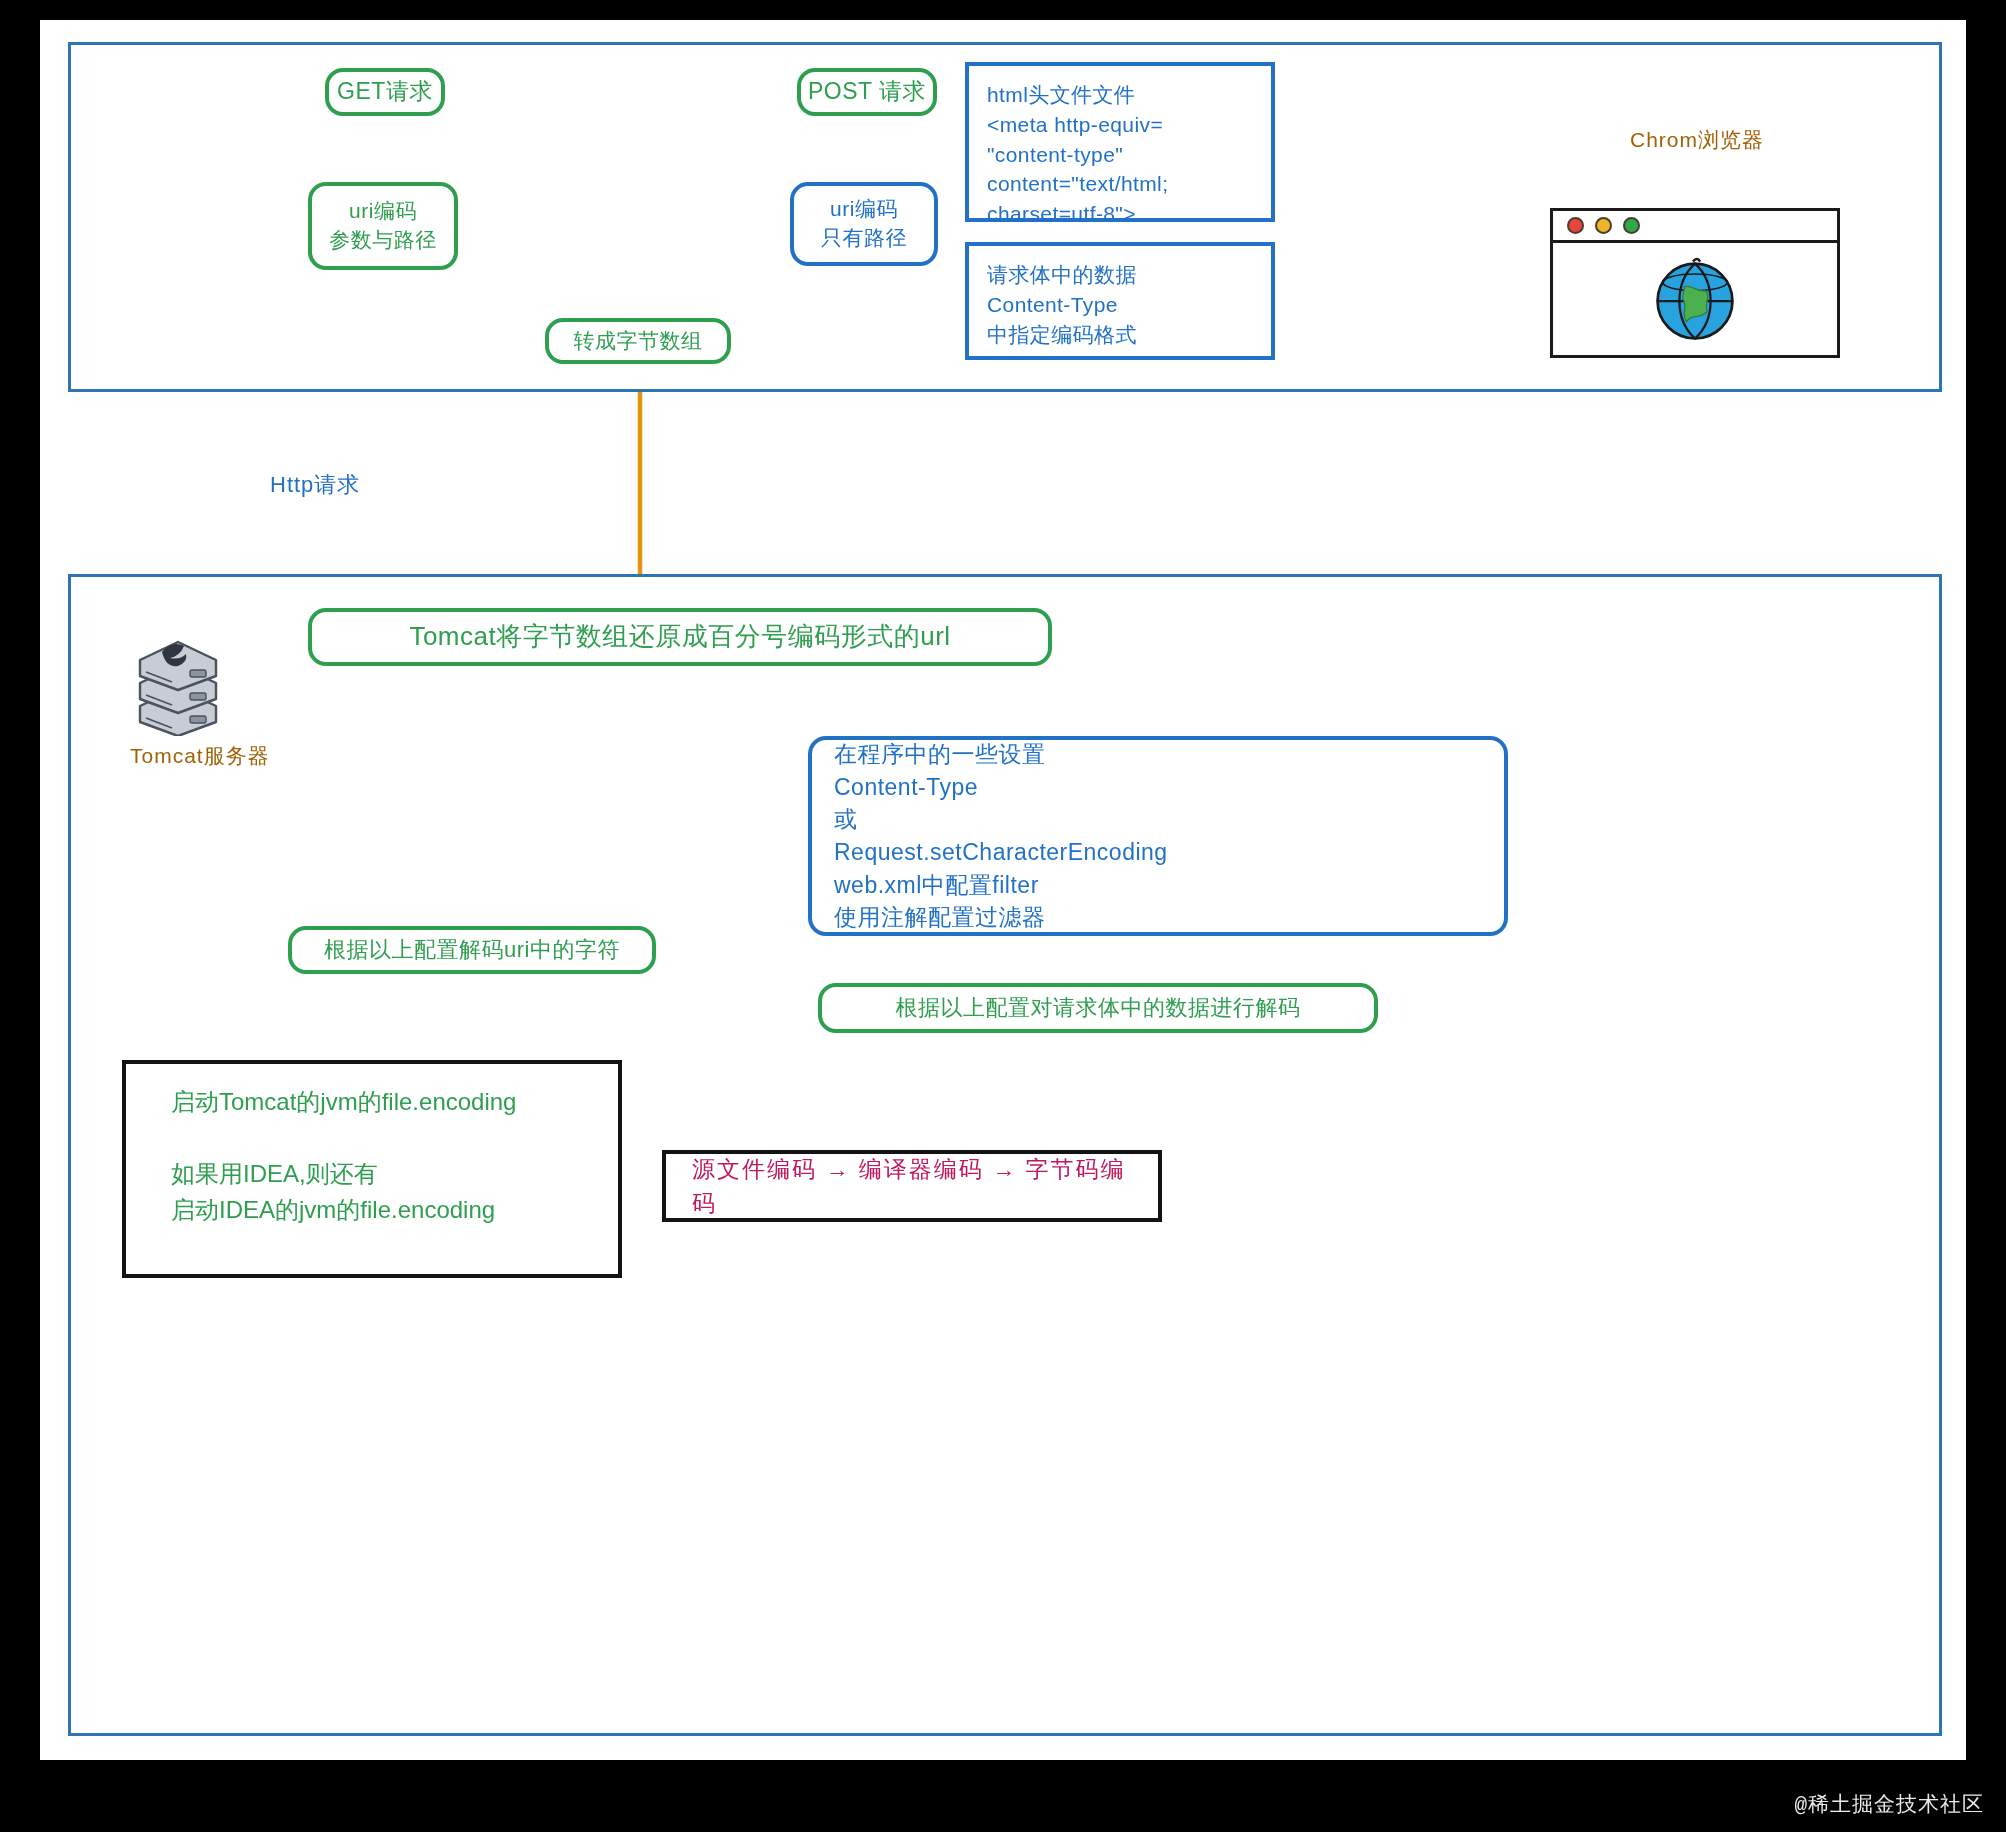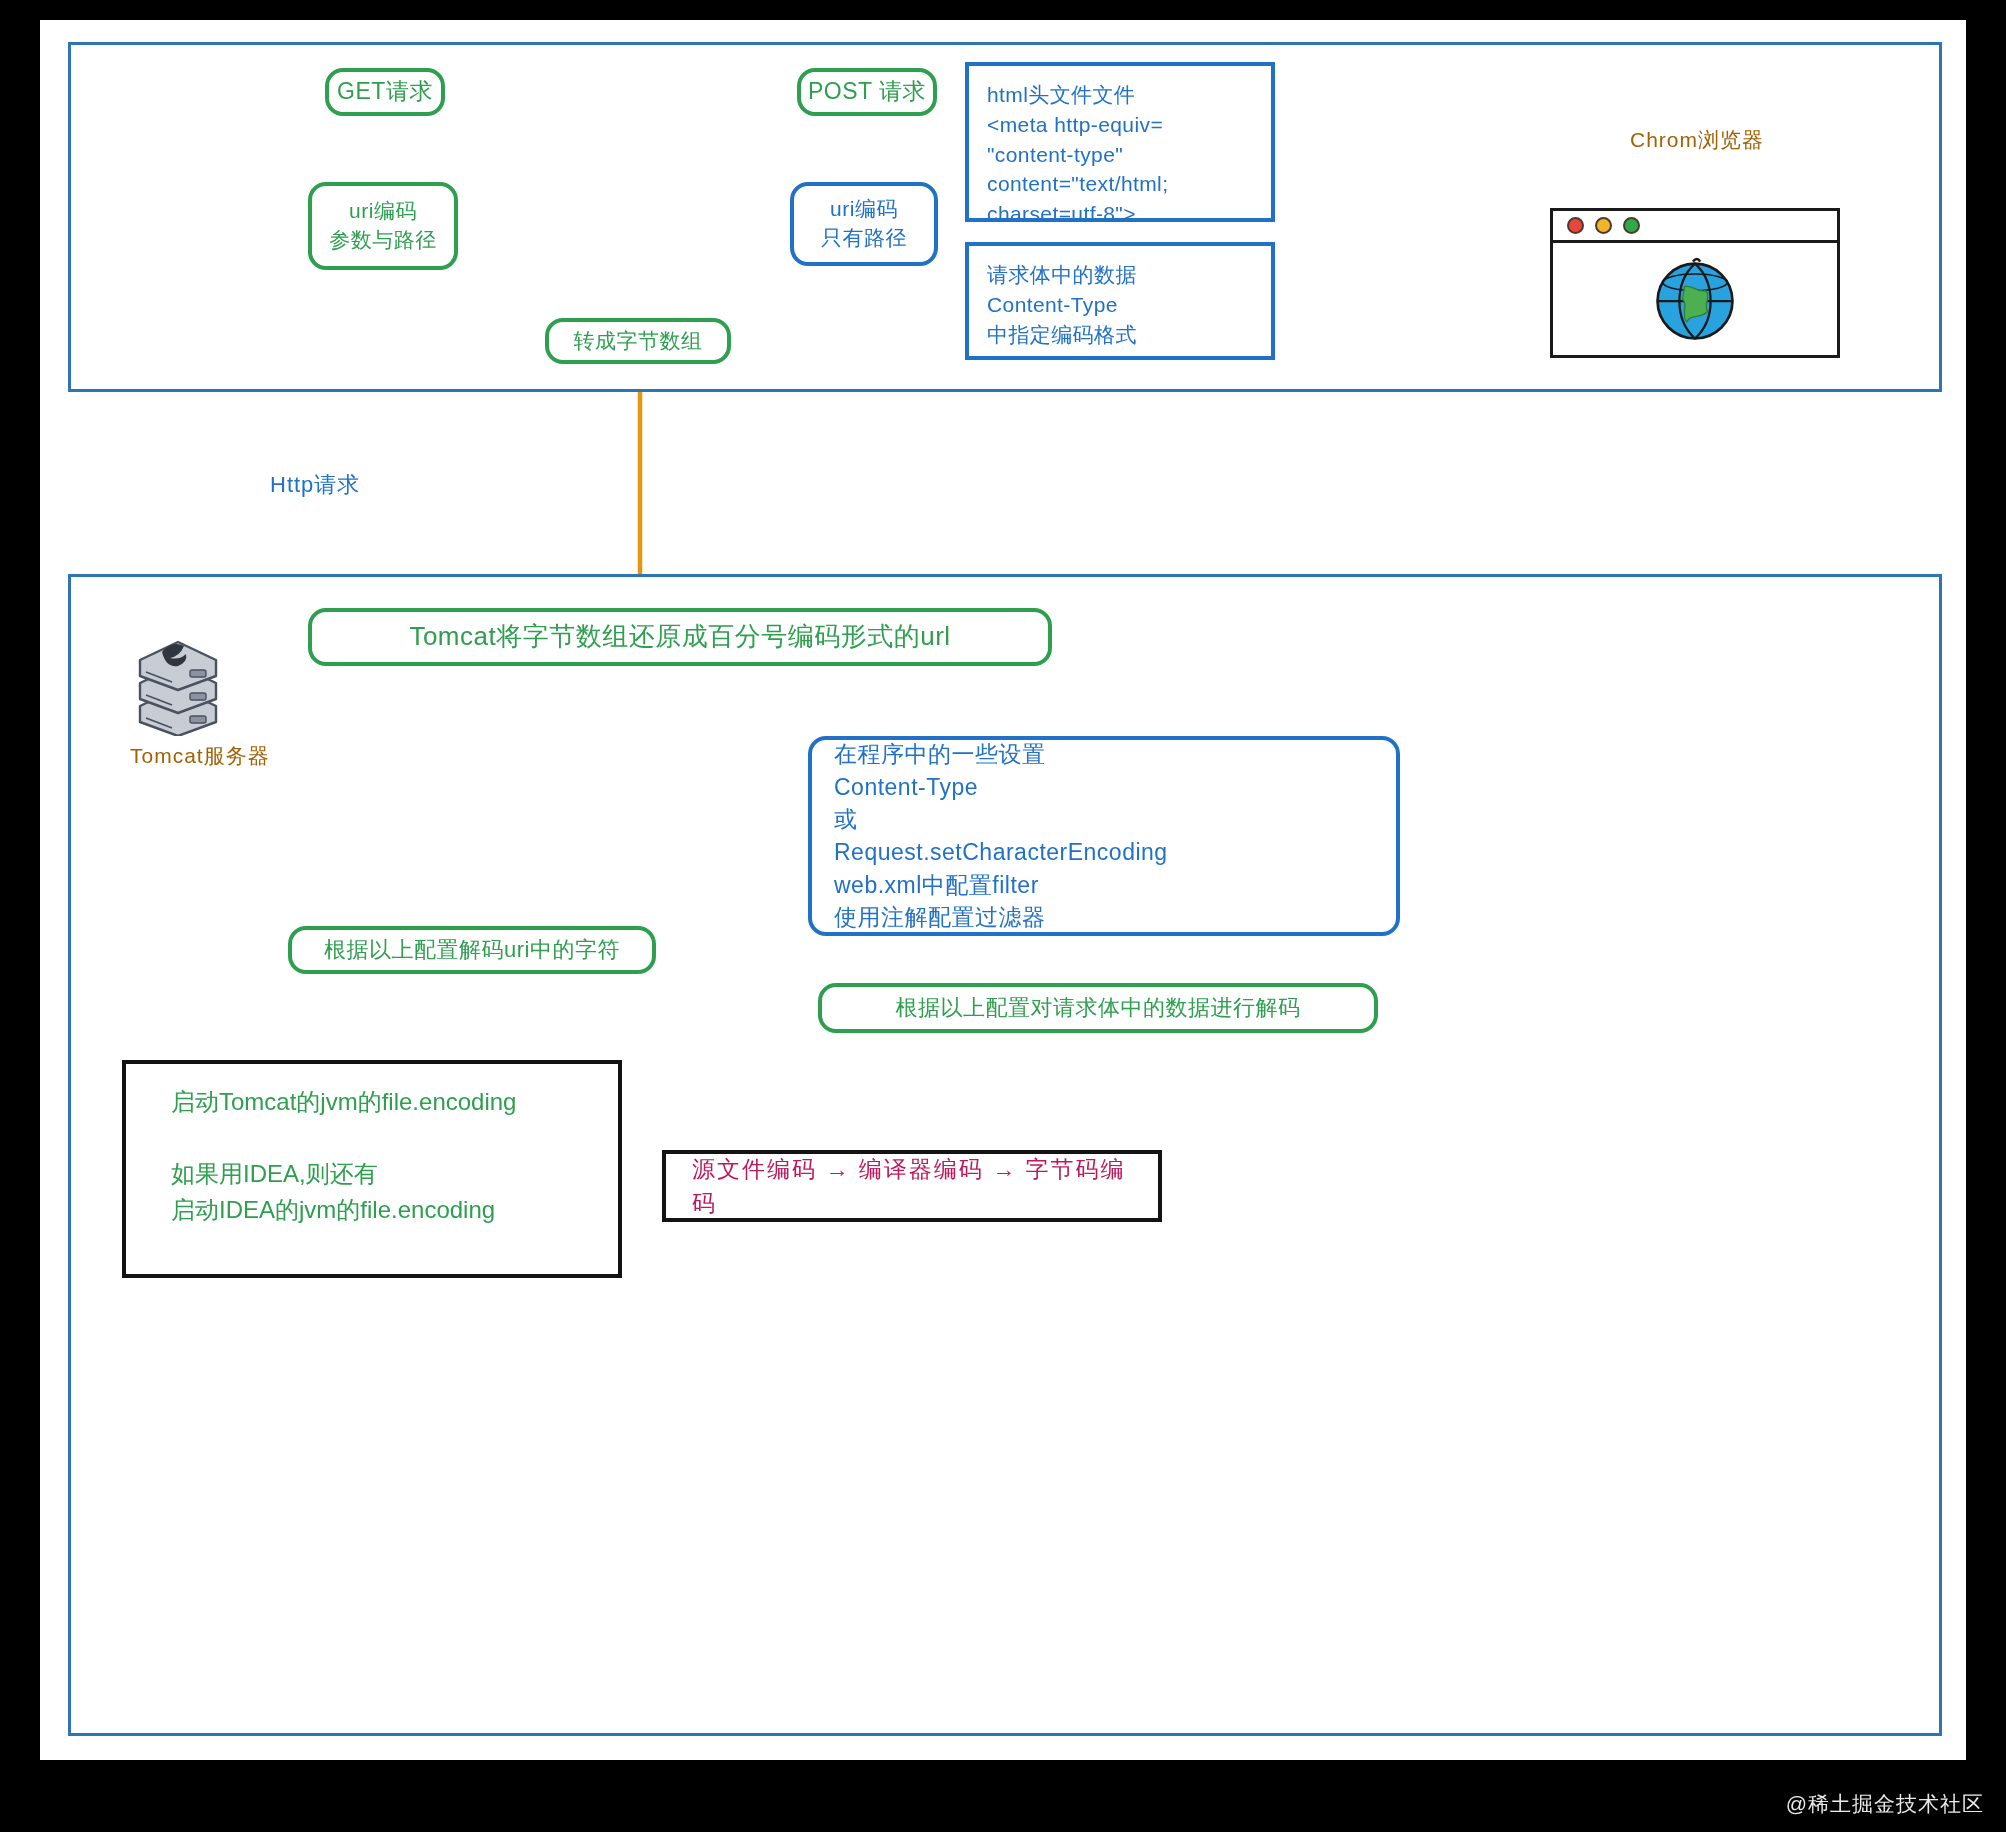--- a/index.html
+++ b/index.html
@@ -92,20 +92,21 @@
 
   
   #server-icon { position: absolute; left: 92px; top: 606px; width: 92px; height: 110px; }
 
   #watermark {
     position: absolute;
     right: 22px; bottom: 14px;
     color: #e9e9e9;
     font-size: 21px;
     letter-spacing: 1px;
+    font-family: Liberation Mono, monospace;
   }
 </style>
 </head>
 <body>
 
 <div id="canvas">
 
   <svg class="wires" viewBox="0 0 1926 1740">
     <defs>
       <marker id="ah-blue" markerWidth="9" markerHeight="9" refX="4.2" refY="4.5" orient="auto">
@@ -205,21 +206,21 @@
       </g>
       <path d="M30 26 q10 -12 22 -6 q-4 10 -14 12 q10 2 16 -4 q2 8 -8 12 q-12 2 -16 -14 Z" fill="#303640"></path>
     </svg>
   </div>
 
   <div class="label red" style="left:90px; top:722px; font-size:21px;">Tomcat服务器</div>
 
   <div class="node green" style="left:248px; top:588px; width:744px; height:58px; font-size:26px;margin-left:20px;">Tomcat将字节数组还原成百分号编码形式的url</div>
 
 
-  <div class="node blue" style="left:768px; top:716px; width:592px; height:200px; font-size:23px;
+  <div class="node blue" style="left:768px; top:716px; width:700px; height:200px; font-size:23px;
               justify-content:flex-start; text-align:left; padding:0 4px 0 22px; line-height:1.42;">在程序中的一些设置
 Content-Type
 或
 Request.setCharacterEncoding
 web.xml中配置filter
 使用注解配置过滤器</div>
 
   <div class="node green" style="left:248px; top:906px; width:368px; height:48px; font-size:22px;text-align:right;">根据以上配置解码uri中的字符</div>
 
   <div class="node green" style="left:778px; top:963px; width:560px; height:50px; font-size:22px;">根据以上配置对请求体中的数据进行解码</div>

